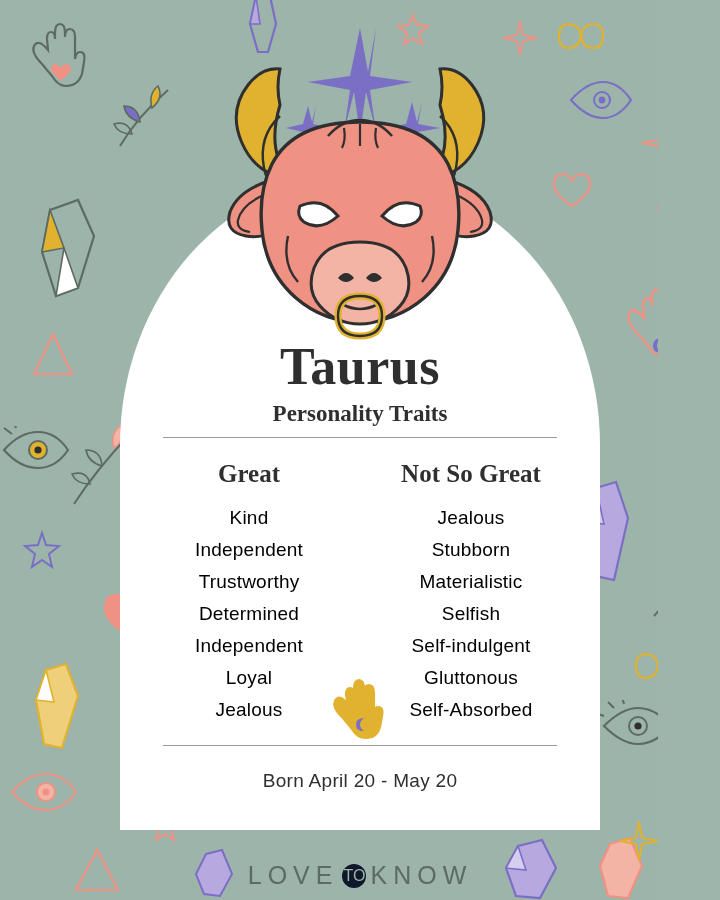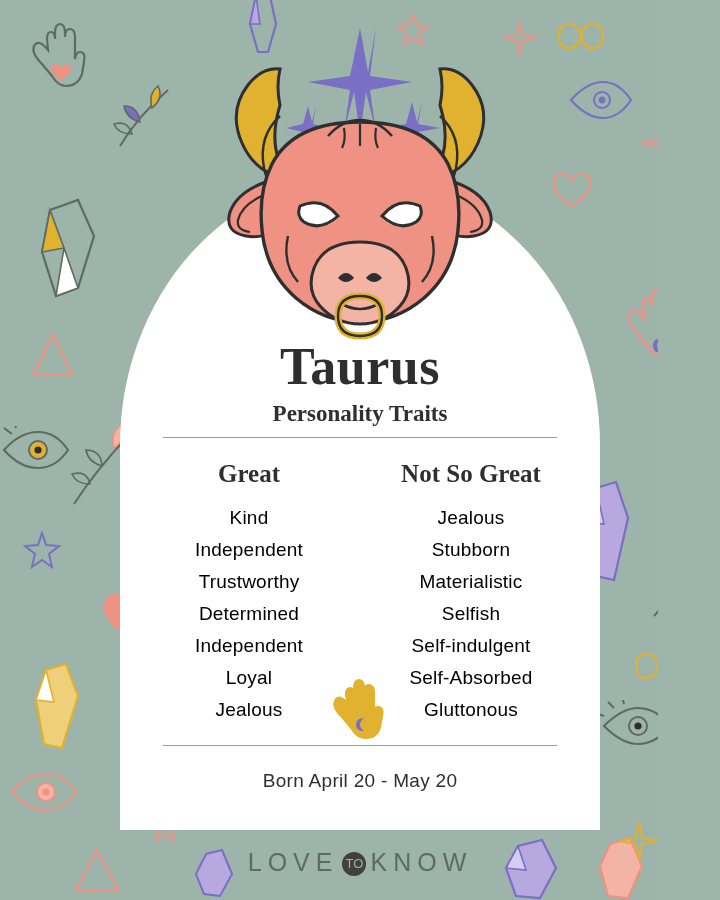--- a/index.html
+++ b/index.html
@@ -141,30 +141,30 @@
     width: 720px;
     text-align: center;
     font-family: "Liberation Sans", sans-serif;
     font-size: 25px;
     letter-spacing: 6px;
     color: #5d6b63;
     font-weight: 500;
   }
   .brand .to {
     display: inline-block;
-    background: #404040;
+    background: #0f172a;
     color: #9cb4aa;
     border-radius: 50%;
     width: 24px;
     height: 24px;
     line-height: 24px;
-    font-size: 13px;
+    font-size: 16px;
     letter-spacing: 0;
     vertical-align: 3px;
-    margin: 4px 4px;
+    margin: 16px 4px;
   }
 </style>
 </head>
 <body>
 
 <div class="poster">
 
   <svg class="doodle" style="left:28px;top:20px;" width="70" height="80" viewBox="0 0 70 80">
     <path d="M20 30 q-10 -12 -14 -4 q-3 7 8 18 l10 12 q6 10 14 10 q12 0 16 -12 l2 -12 q2 -10 -4 -10 q-4 0 -5 7 l0 -22 q0 -8 -5 -8 q-5 0 -5 8 l0 -4 q0 -9 -5 -9 q-5 0 -5 9 l0 6 q0 -7 -4 -7 q-4 0 -4 7 z" fill="none" stroke="#5d6b63" stroke-width="2.2"></path>
     <path d="M33 48 q-5 -7 -9 -2 q-3 4 3 9 l6 6 l6 -6 q6 -5 3 -9 q-4 -5 -9 2 z" fill="#ef9283" stroke="none"></path>
@@ -375,22 +375,22 @@
       <div class="trait-item">Loyal</div>
       <div class="trait-item">Jealous</div>
     </div>
     <div class="trait-col">
       <div class="trait-head">Not So Great</div>
       <div class="trait-item">Jealous</div>
       <div class="trait-item">Stubborn</div>
       <div class="trait-item">Materialistic</div>
       <div class="trait-item">Selfish</div>
       <div class="trait-item">Self-indulgent</div>
+      <div class="trait-item">Gluttonous</div>
       <div class="trait-item">Self-Absorbed</div>
-      <div class="trait-item">Gluttonous</div>
     </div>
   </div>
 
   <svg class="hand-badge" viewBox="0 0 62 70">
     <path d="M18 26 q-9 -11 -13 -3 q-3 7 8 17 l9 11 q5 9 14 9 q11 0 14 -11 l2 -11 q2 -9 -4 -9 q-4 0 -4 7 l0 -21 q0 -8 -5 -8 q-5 0 -5 8 l0 -4 q0 -9 -5 -9 q-5 0 -5 9 l0 6 q0 -7 -4 -7 q-4 0 -4 7 z" fill="#e0b22f" stroke="#e0b22f" stroke-width="2.2" stroke-linejoin="round"></path>
     <path d="M34 40 q-8 0 -8 7 q0 6 8 6 q-4 -3 -4 -6 q0 -4 4 -7 z" fill="#7a6fc4"></path>
   </svg>
 
   <div class="born">Born April 20 - May 20</div>
 

